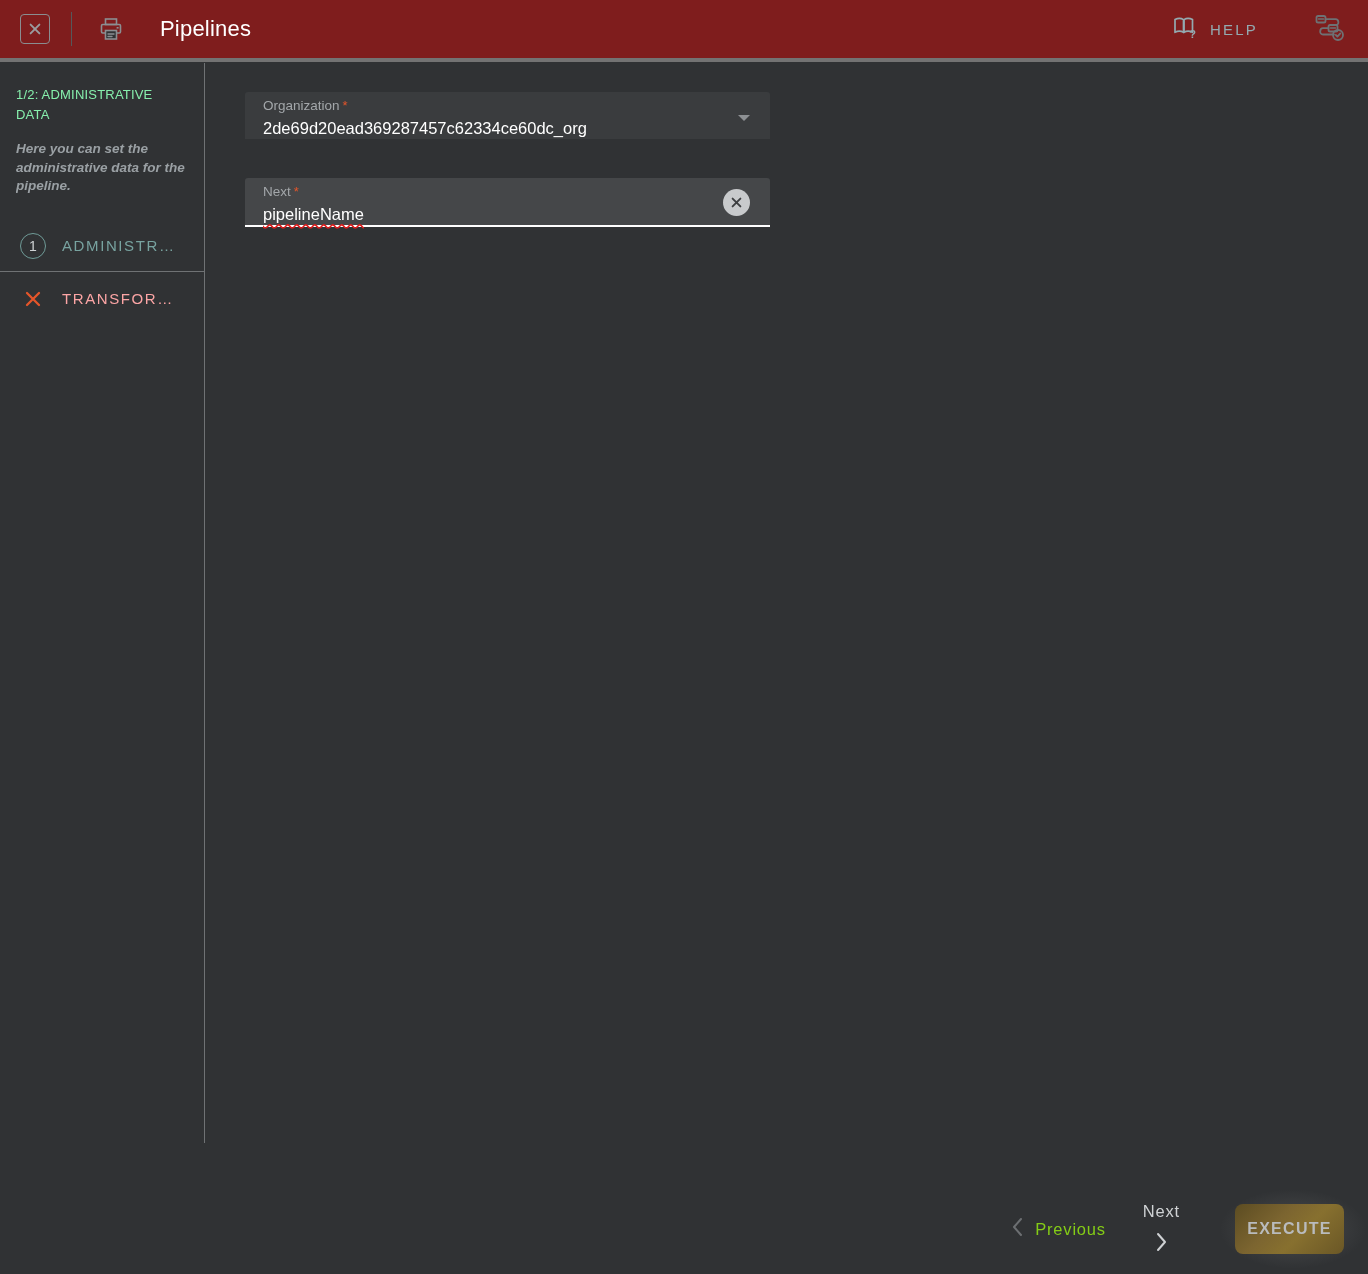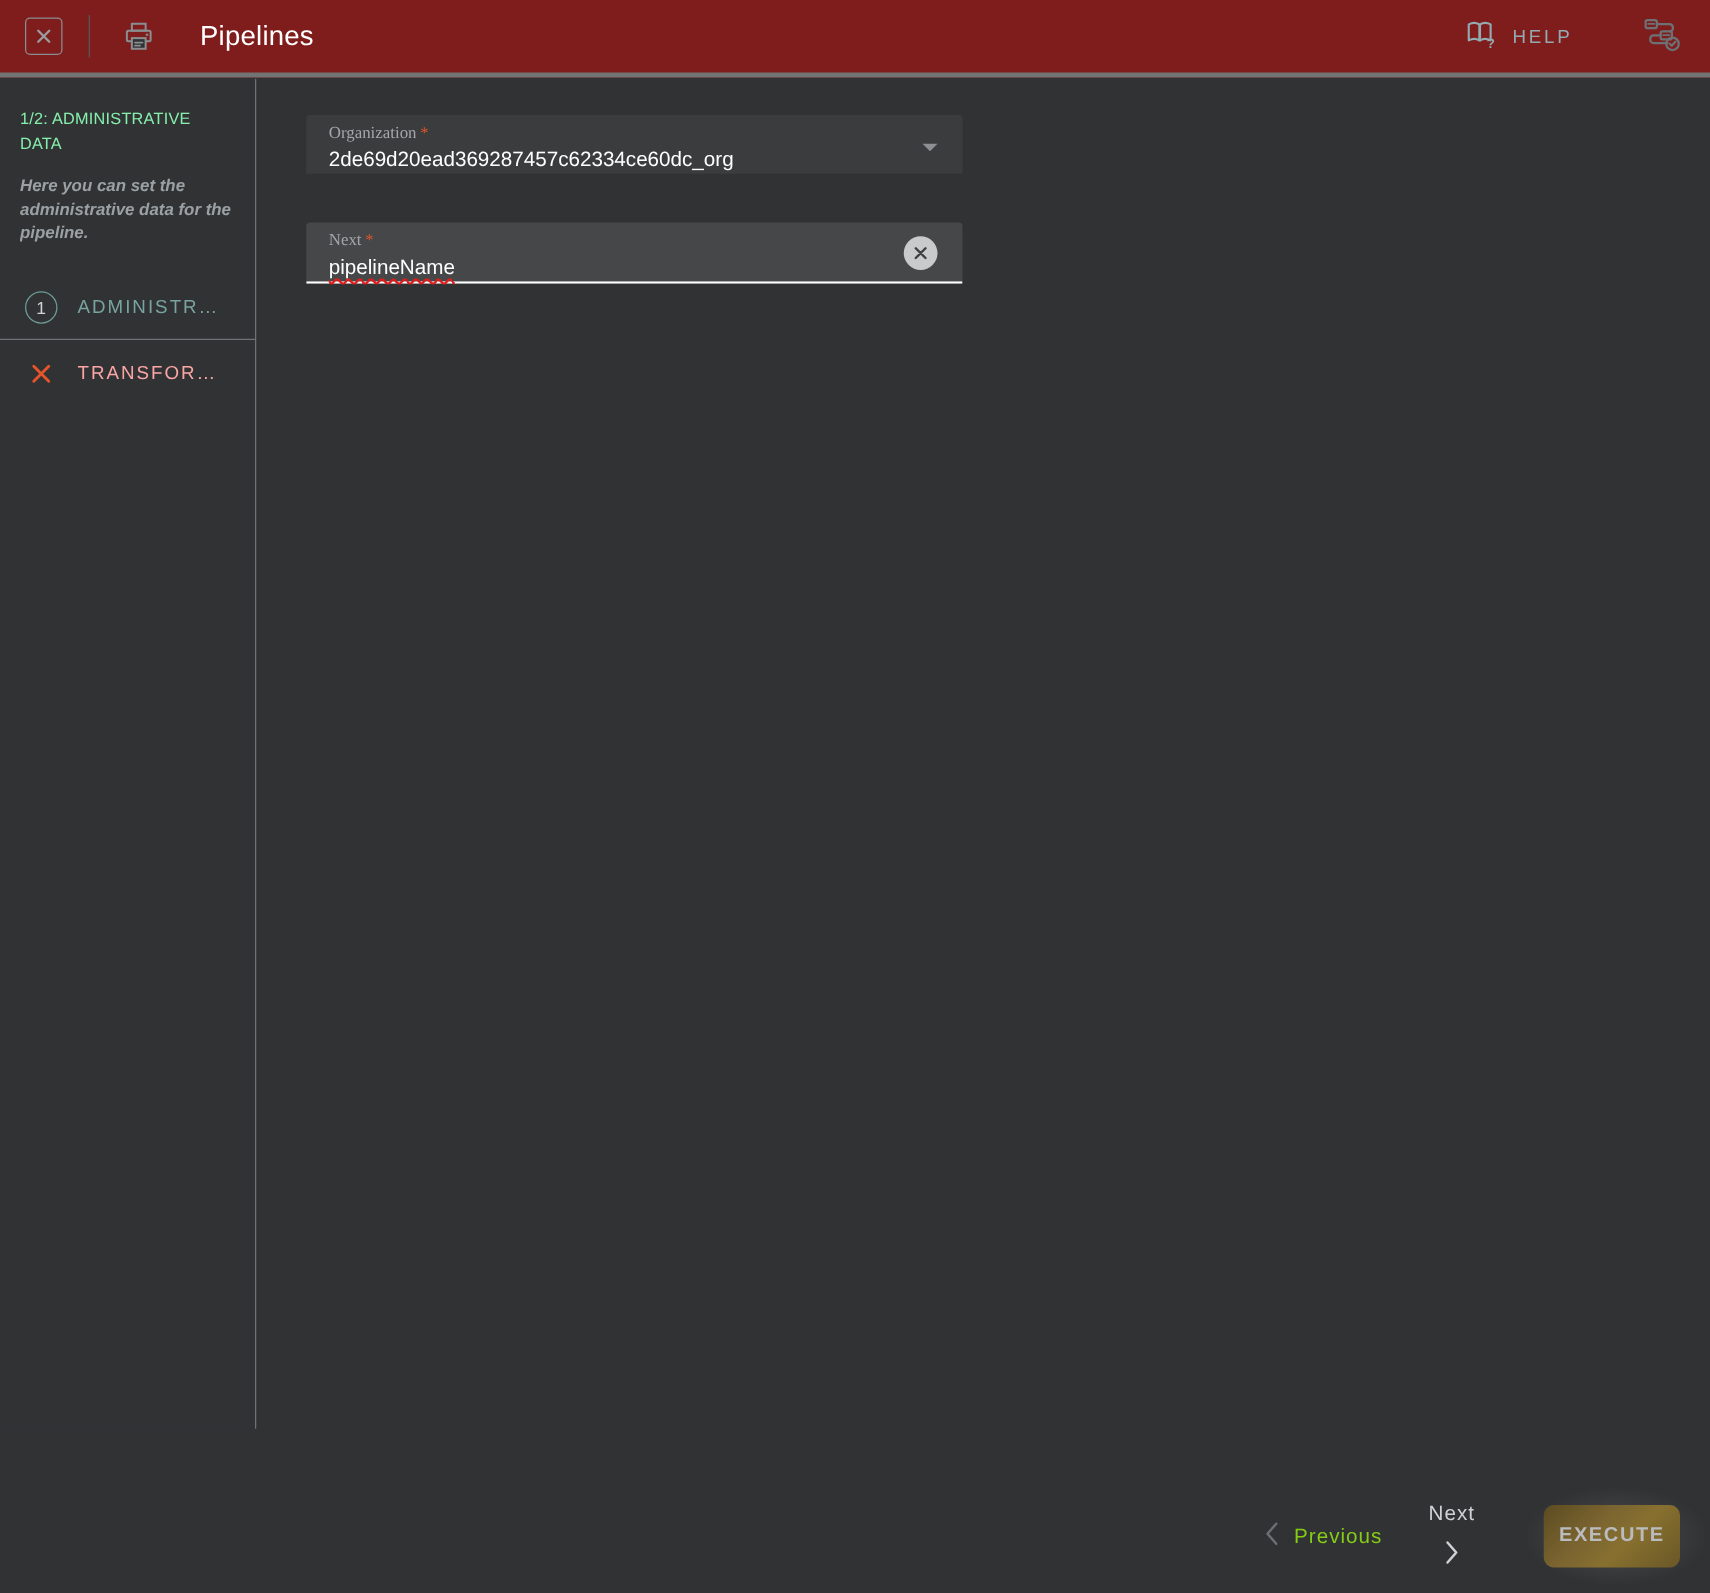--- a/index.html
+++ b/index.html
@@ -205,21 +205,20 @@
     background: #454749;
     border-radius: 3px 3px 0 0;
     border-bottom: 2px solid #ffffff;
     padding: 6px 12px 0 18px;
   }
 
   .field-label {
     font-size: 13.5px;
     color: #a3a7aa;
     line-height: 16px;
-    font-family: Liberation Serif, serif;
   }
   .field-req {
     color: #e4552a;
     font-size: 13px;
     margin-left: 3px;
   }
 
   .field-value {
     font-size: 16.5px;
     color: #ffffff;

